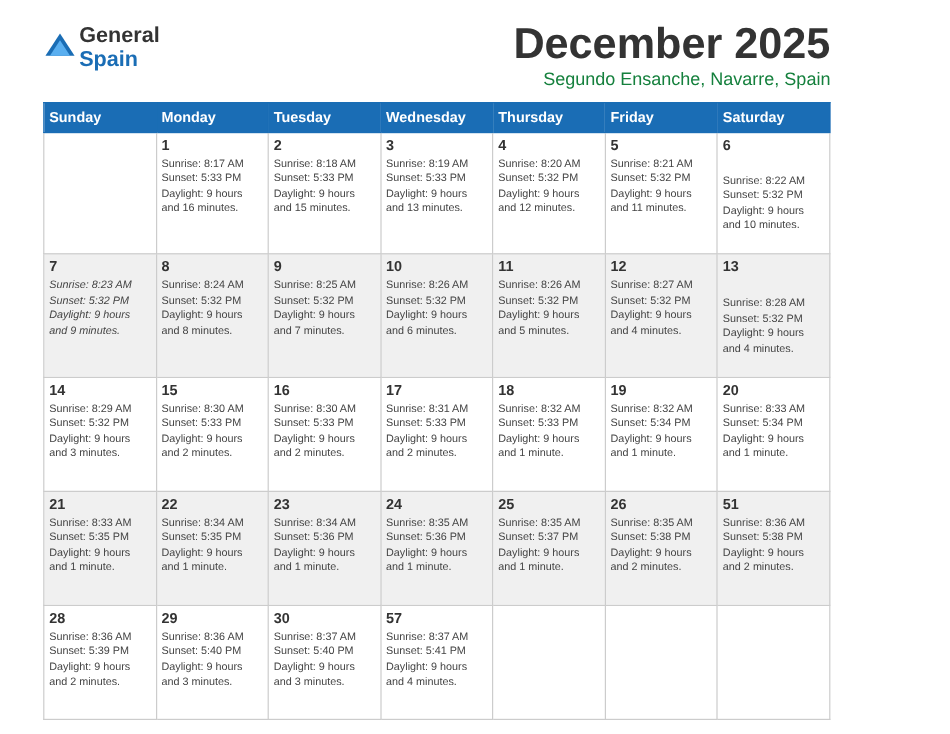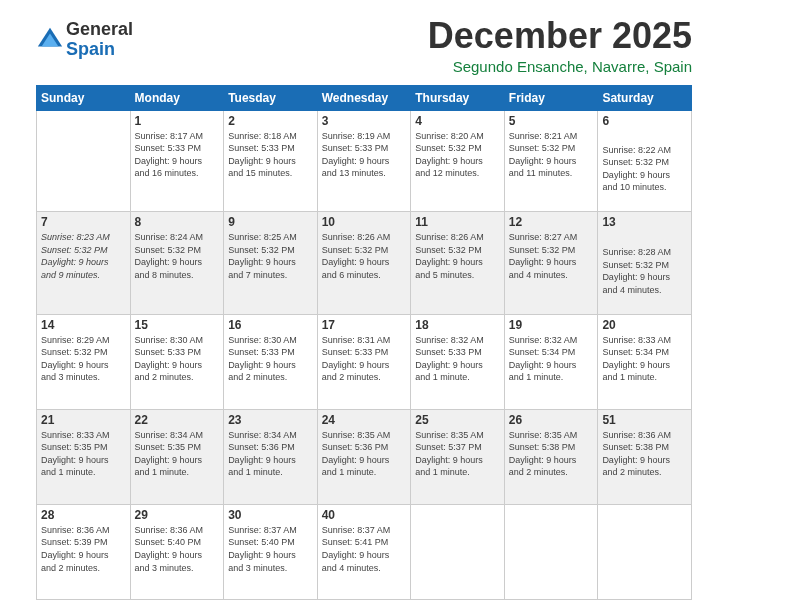--- a/index.html
+++ b/index.html
@@ -357,21 +357,21 @@
 and 3 minutes.</div>
           </td>
           <td>
             <span class="day-num">30</span>
             <div class="day-info" style="white-space: pre-line;">Sunrise: 8:37 AM
 Sunset: 5:40 PM
 Daylight: 9 hours
 and 3 minutes.</div>
           </td>
           <td>
-            <span class="day-num">40</span>
+            <span class="day-num">57</span>
             <div class="day-info" style="white-space: pre-line;">Sunrise: 8:37 AM
 Sunset: 5:41 PM
 Daylight: 9 hours
 and 4 minutes.</div>
           </td>
           <td class="empty"></td>
           <td class="empty"></td>
           <td class="empty"></td>
         </tr>
       </tbody>

